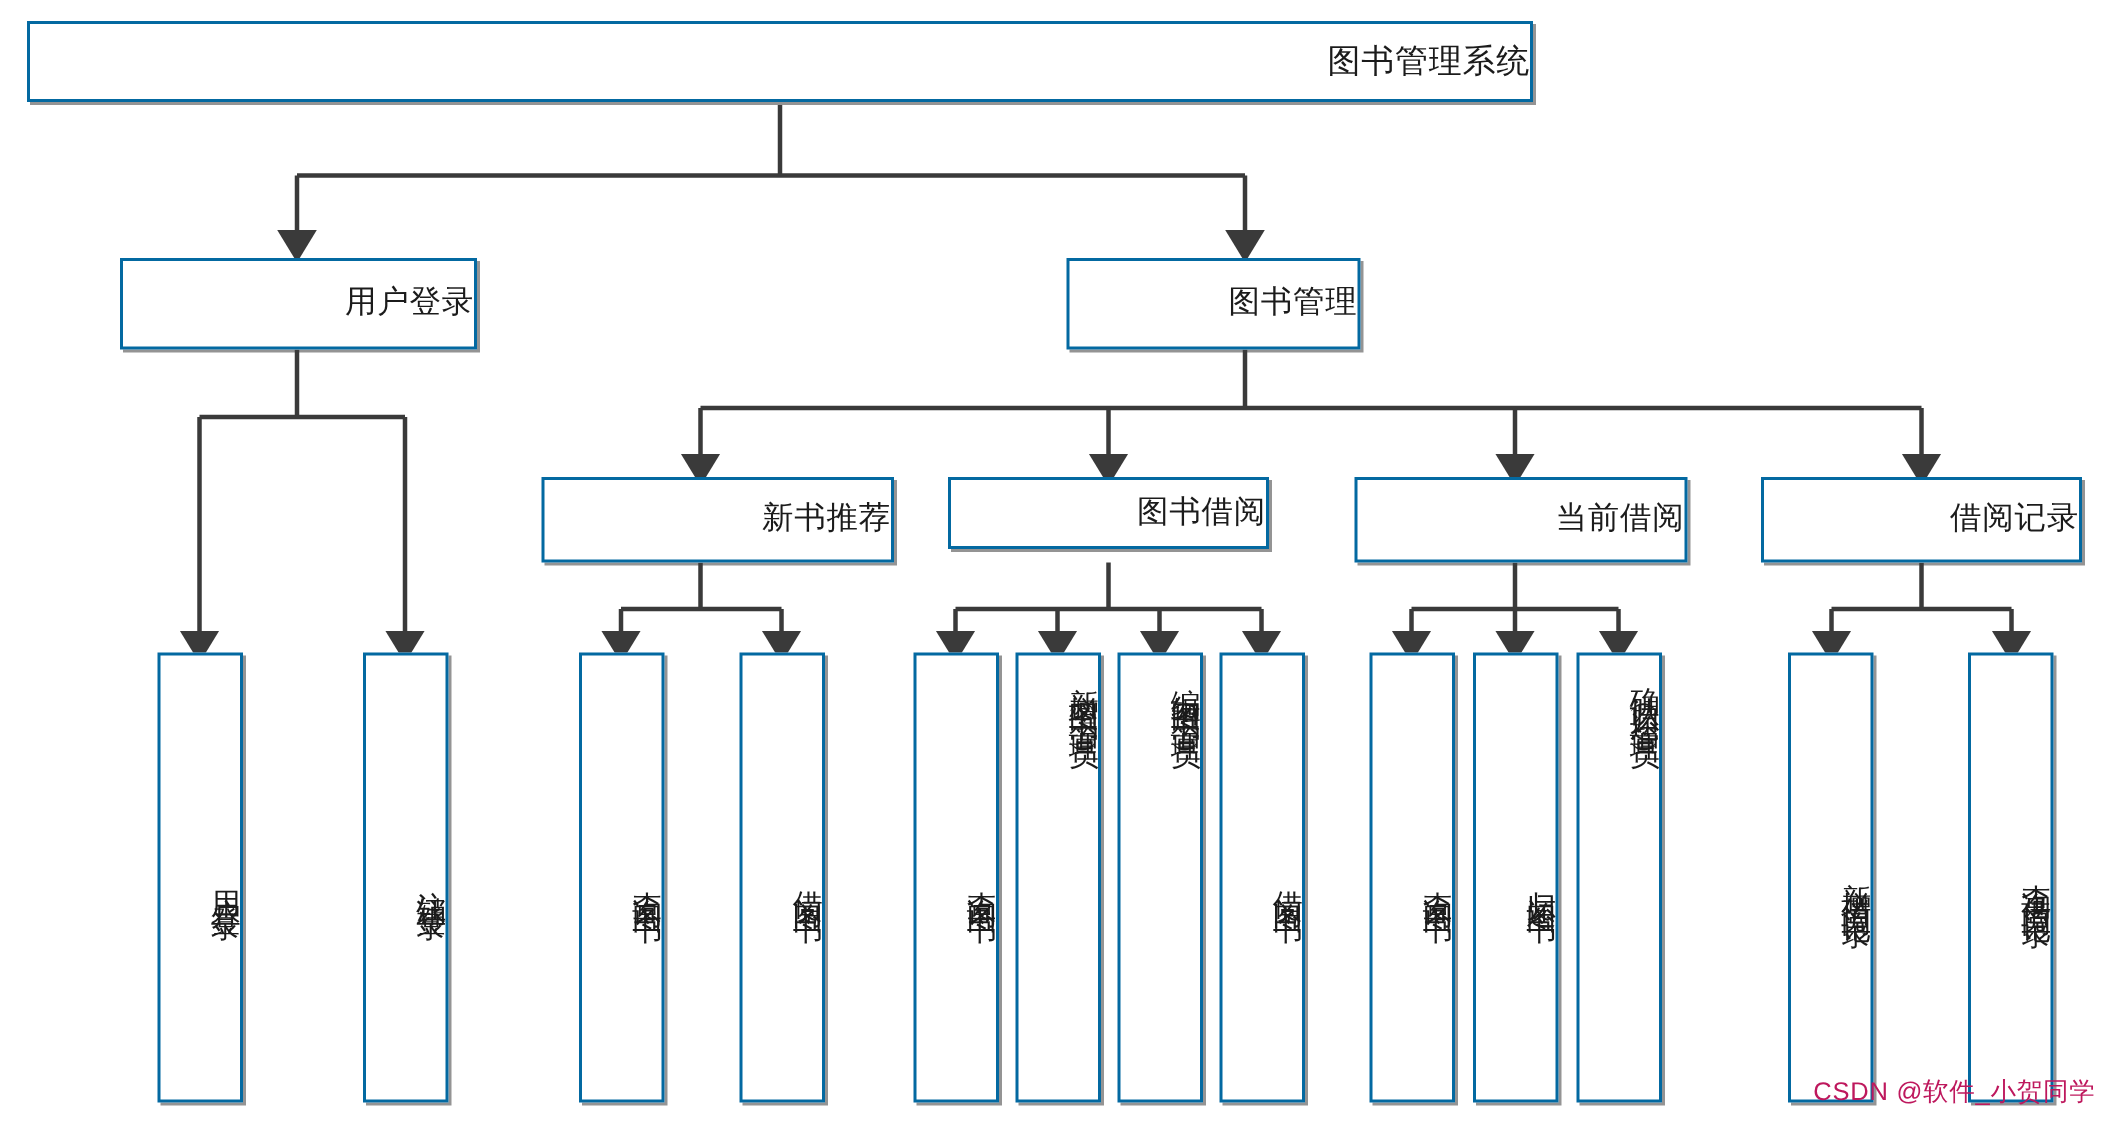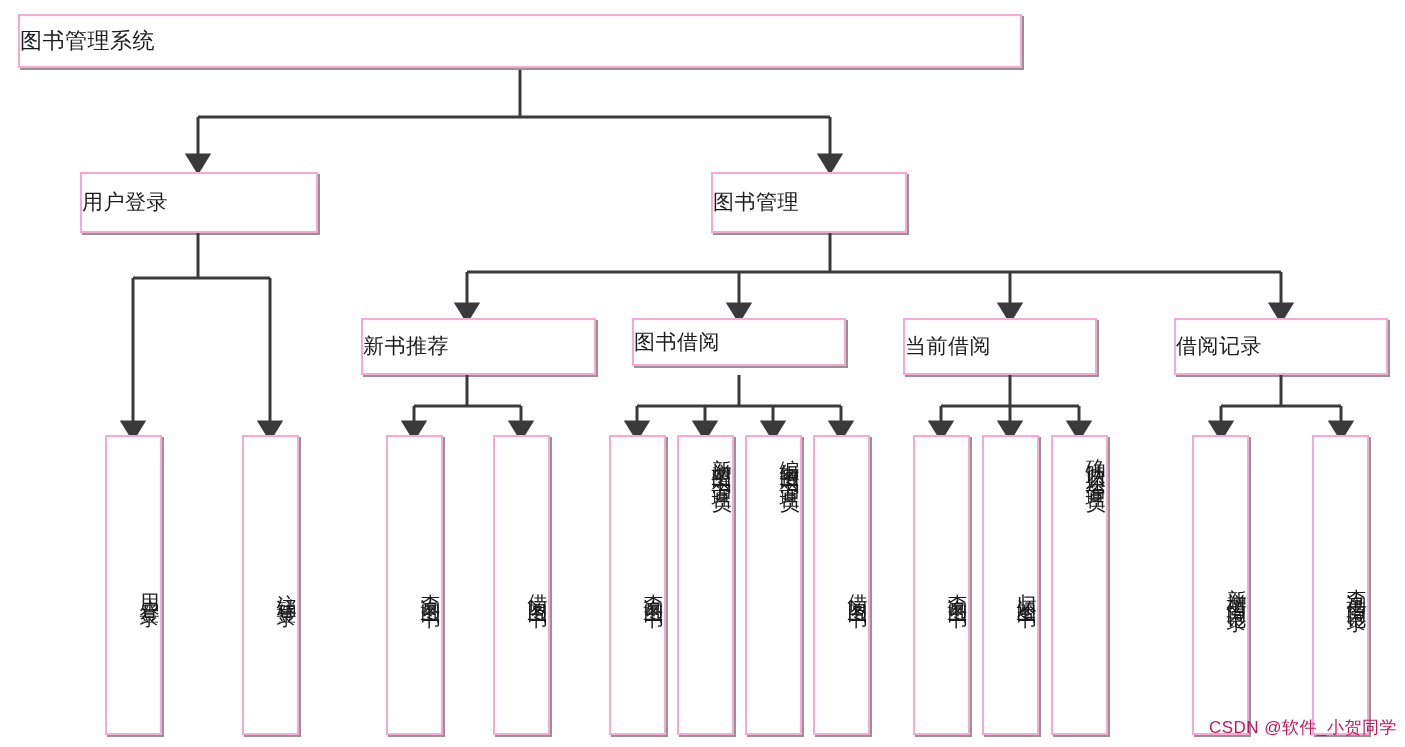--- a/index.html
+++ b/index.html
@@ -21,25 +21,25 @@
     position: absolute;
     left: 0;
     top: 0;
     width: 1405px;
     height: 747px;
   }
   .node {
     position: absolute;
     box-sizing: border-box;
     background: #ffffff;
-    border: 2px solid #f9a8d4;
+    border: 2px solid #0369a1;
     box-shadow: 2px 2px 0 rgba(60,60,60,0.55);
     display: flex;
     align-items: center;
-    justify-content: flex-start;
+    justify-content: flex-end;
     color: #1b1b1b;
     z-index: 3;
   }
   .node .lbl {
     text-align: center;
     line-height: 1.18;
     letter-spacing: 0.5px;
     white-space: pre-wrap;
   }
   .node.horiz .lbl {
@@ -141,21 +141,21 @@
   <div class="node horiz" style="left:711px; top:172px; width:196px; height:61px;">
     <span class="lbl">图书管理</span>
   </div>
 
   <div class="node horiz" style="left:361px; top:318px; width:235px; height:57px;">
     <span class="lbl">新书推荐</span>
   </div>
   <div class="node horiz" style="left:632px; top:318px; width:214px; height:48px;">
     <span class="lbl">图书借阅</span>
   </div>
-  <div class="node horiz" style="left:903px; top:318px; width:194px; height:57px;">
+  <div class="node horiz" style="left:903px; top:318px; width:222px; height:57px;">
     <span class="lbl">当前借阅</span>
   </div>
   <div class="node horiz" style="left:1174px; top:318px; width:214px; height:57px;">
     <span class="lbl">借阅记录</span>
   </div>
 
   <div class="node vert centered" style="left:105px; top:435px; width:57px; height:300px;">
     <span class="lbl">用户登录</span>
   </div>
   <div class="node vert centered" style="left:242px; top:435px; width:57px; height:300px;">

